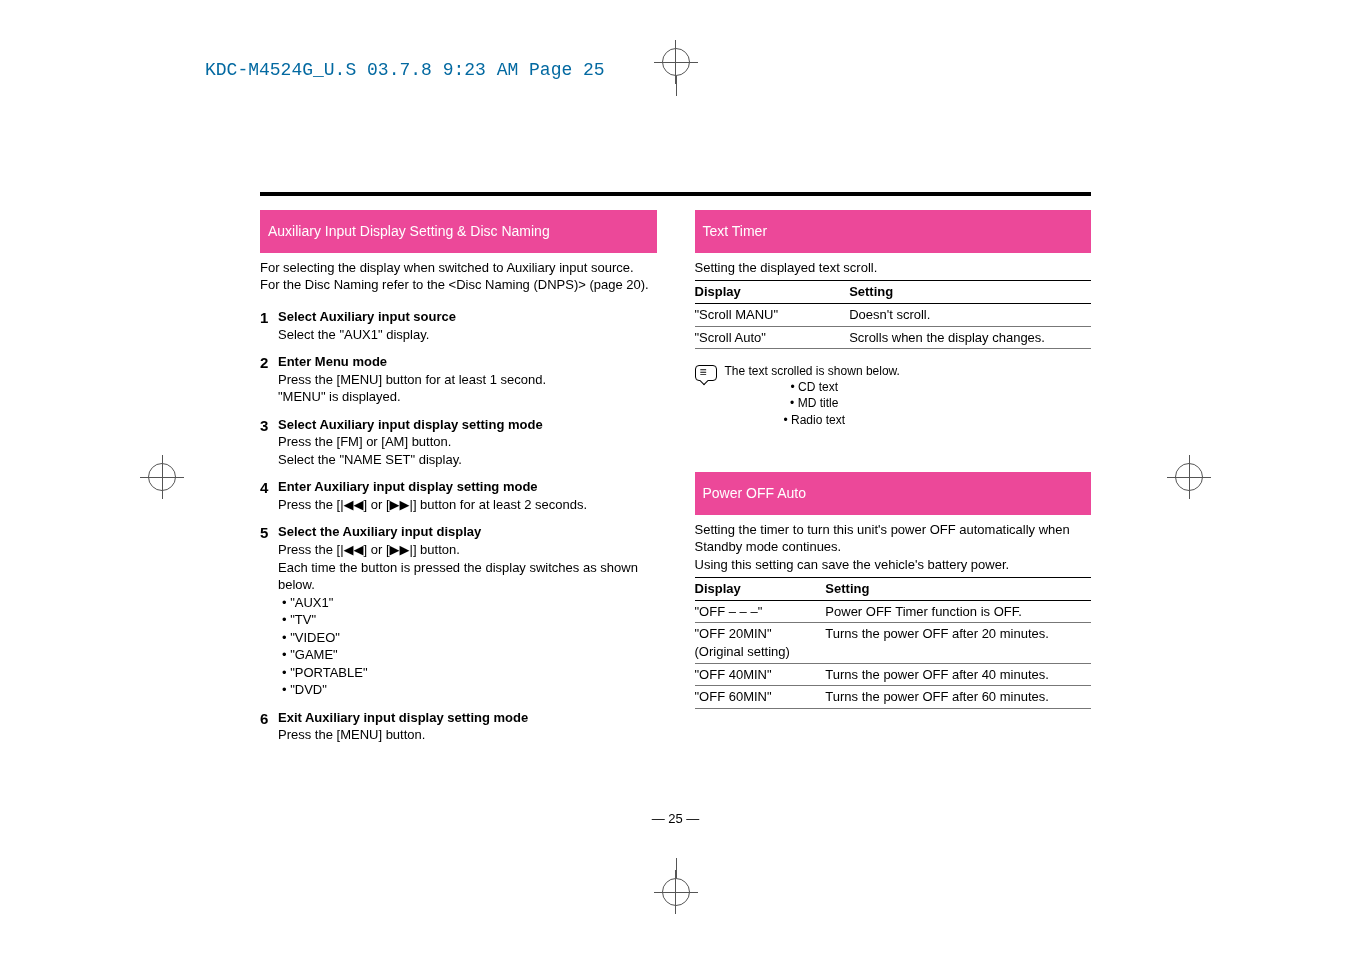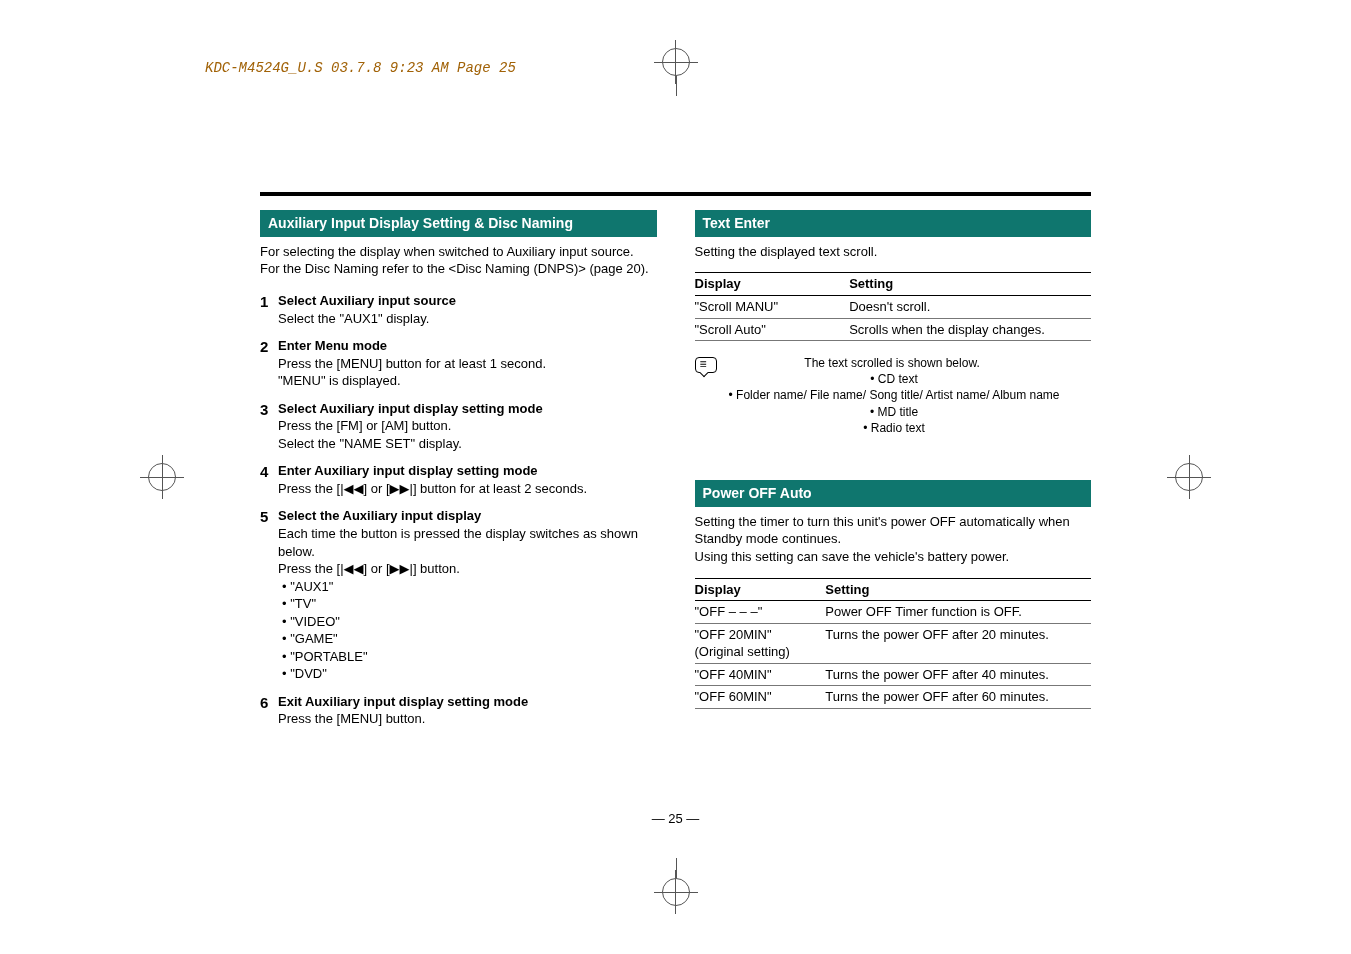--- a/index.html
+++ b/index.html
@@ -8,24 +8,23 @@
       height: 954px;
       background: #fff;
       font-family: Arial, Helvetica, sans-serif;
       color: #000;
       position: relative;
     }
     .header-line {
       position: absolute;
       top: 60px;
       left: 205px;
-      font-size: 14px;
+      font-size: 18px;
       font-family: "Courier New", monospace;
-      color: #a16207;
-      font-style: italic;
+      color: #0369a1;
     }
     .crop-marks {
       position: absolute;
       pointer-events: none;
     }
     .crop-top {
       top: 48px; left: 50%; transform: translateX(-50%);
     }
     .crop-bottom {
       bottom: 48px; left: 50%; transform: translateX(-50%);
@@ -69,25 +68,25 @@
       bottom: 160px;
       display: flex;
       gap: 38px;
     }
     .col {
       flex: 1;
       font-size: 13px;
       line-height: 1.35;
     }
     .section-head {
-      background: #0f766e;
+      background: #ec4899;
       color: #fff;
-      font-weight: bold;
+      font-weight: normal;
       font-size: 14px;
-      padding: 4px 8px;
+      padding: 12px 8px;
       margin-bottom: 6px;
     }
     .intro { margin-bottom: 14px; }
     .step {
       display: flex;
       margin-bottom: 10px;
     }
     .step-num {
       font-weight: bold;
       font-size: 15px;
@@ -96,21 +95,21 @@
     }
     .step-body { flex: 1; }
     .step-title { font-weight: bold; }
     .step-body p { margin: 0; }
     .bullets { padding-left: 4px; }
     .bullets div::before { content: "• "; }
     table.setting-table {
       width: 100%;
       border-collapse: collapse;
       font-size: 13px;
-      margin-top: 12px;
+      margin-top: 4px;
       margin-bottom: 14px;
     }
     .setting-table th {
       text-align: left;
       font-weight: bold;
       padding: 2px 0;
       border-bottom: 1px solid #000;
       border-top: 1px solid #000;
     }
     .setting-table td {
@@ -201,22 +200,22 @@
       <div class="step-body">
         <p class="step-title">Enter Auxiliary input display setting mode</p>
         <p>Press the [|◀◀] or [▶▶|] button for at least 2 seconds.</p>
       </div>
     </div>
 
     <div class="step">
       <div class="step-num">5</div>
       <div class="step-body">
         <p class="step-title">Select the Auxiliary input display</p>
+        <p>Press the [|◀◀] or [▶▶|] button.</p>
         <p>Each time the button is pressed the display switches as shown below.</p>
-        <p>Press the [|◀◀] or [▶▶|] button.</p>
         <div class="bullets">
           <div>"AUX1"</div>
           <div>"TV"</div>
           <div>"VIDEO"</div>
           <div>"GAME"</div>
           <div>"PORTABLE"</div>
           <div>"DVD"</div>
         </div>
       </div>
     </div>
@@ -226,21 +225,21 @@
       <div class="step-body">
         <p class="step-title">Exit Auxiliary input display setting mode</p>
         <p>Press the [MENU] button.</p>
       </div>
     </div>
 
   </div>
 
   <div class="col">
 
-    <div class="section-head">Text Enter</div>
+    <div class="section-head">Text Timer</div>
     <p>Setting the displayed text scroll.</p>
 
     <table class="setting-table">
       <thead>
         <tr>
           <th style="width:39%">Display</th>
           <th>Setting</th>
         </tr>
       </thead>
       <tbody>
@@ -256,21 +255,20 @@
     </table>
 
     <div class="note-row">
       <div class="note-icon">
           <div class="note-tail"></div>
         </div>
       <div class="note-body">
         <p>The text scrolled is shown below.</p>
         <div class="bullets">
           <div>CD text</div>
-          <div>Folder name/ File name/ Song title/ Artist name/ Album name</div>
           <div>MD title</div>
           <div>Radio text</div>
         </div>
       </div>
     </div>
 
     <div class="spacer-block"></div>
 
     <div class="section-head">Power OFF Auto</div>
     <p style="white-space:pre-line">Setting the timer to turn this unit's power OFF automatically when Standby mode continues.

